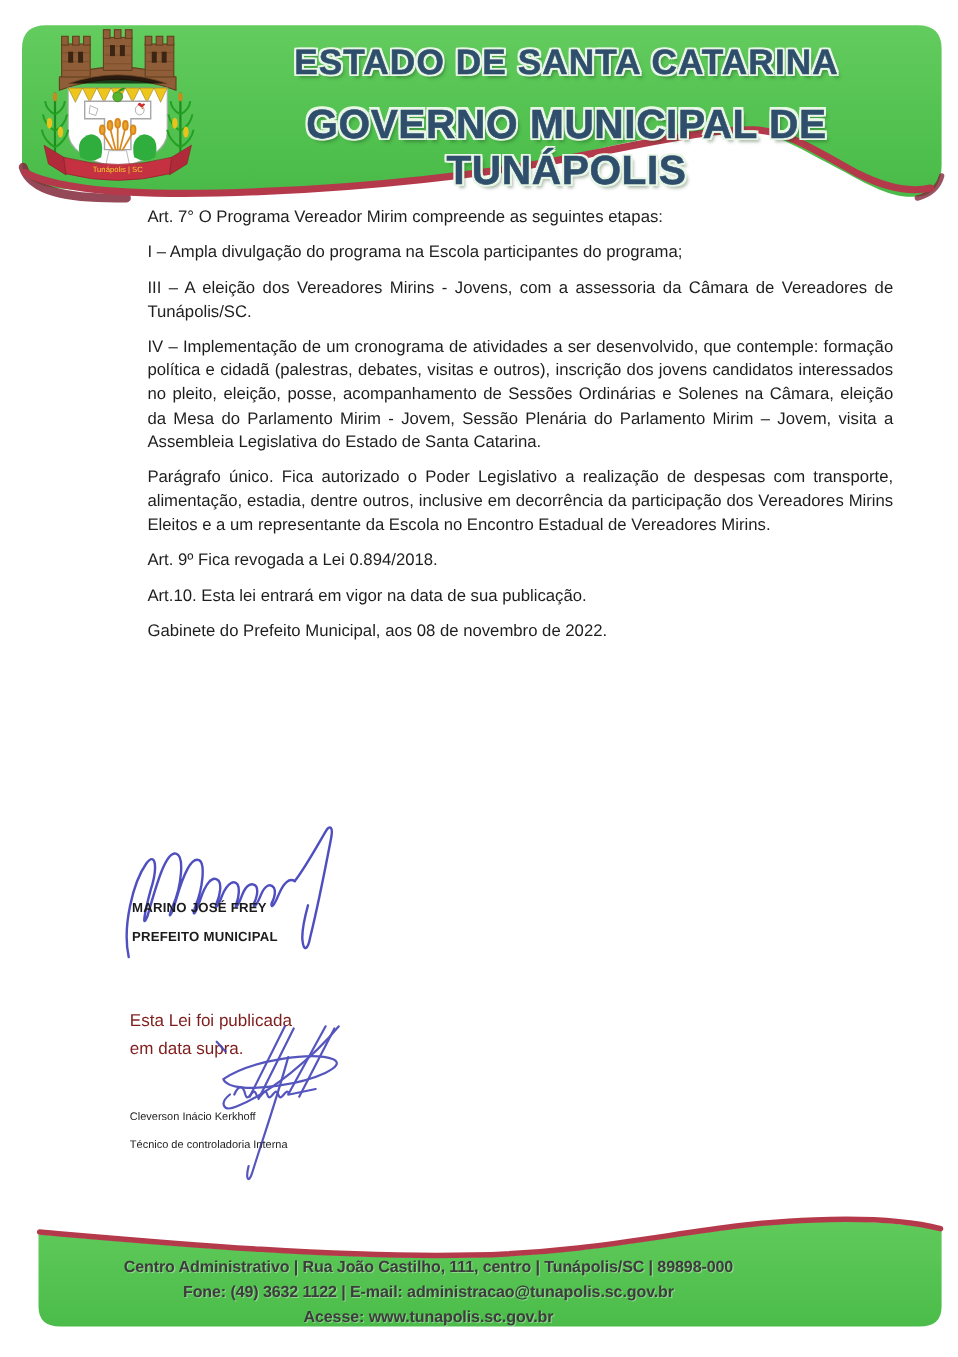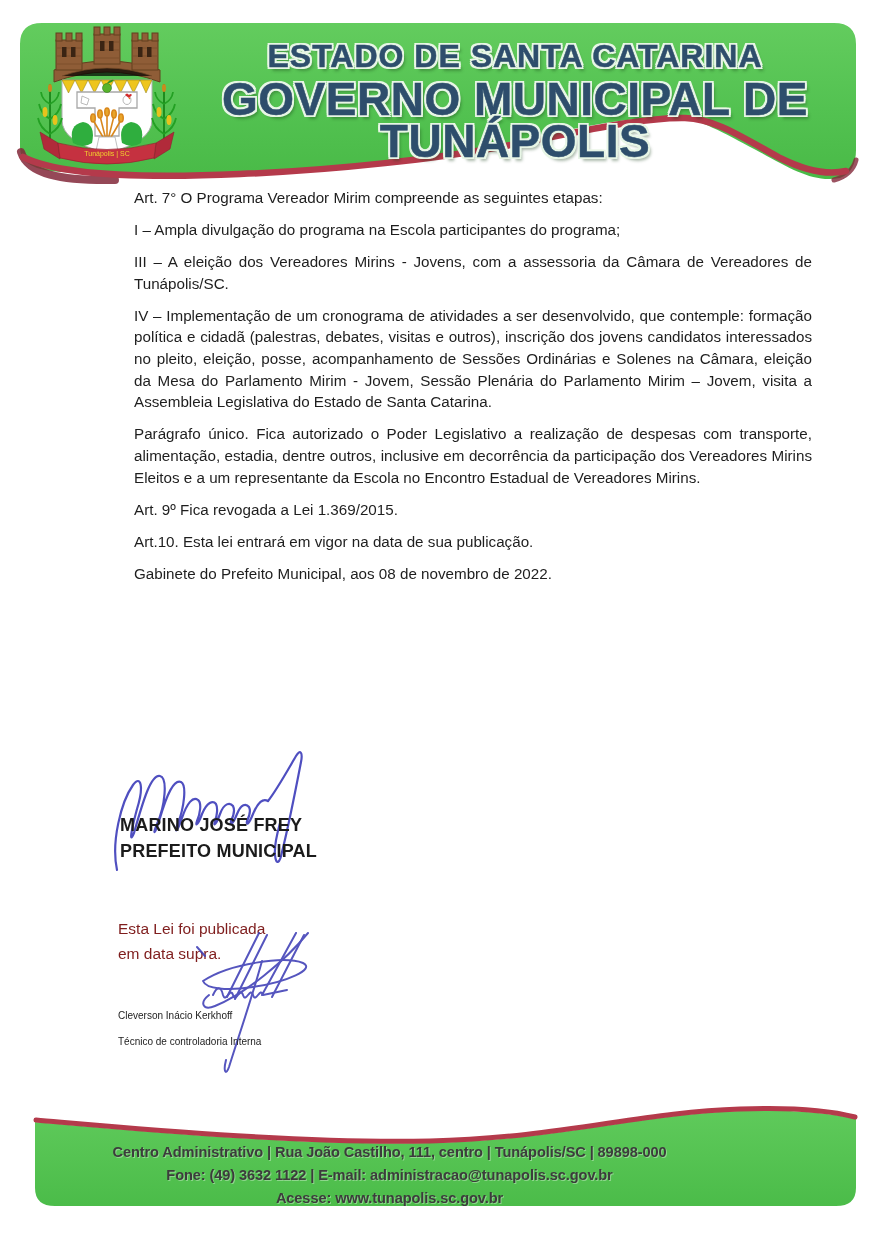--- a/index.html
+++ b/index.html
@@ -19,41 +19,41 @@
     text-align:center; color:#2e4e6c; font-weight:bold;
     -webkit-text-stroke:0.5px #2e4e6c;
   }
   .header-title .l1 {
     font-size:32px; line-height:40px; letter-spacing:1px;
     text-shadow:-2px -2px 0 #e8f6e6, 2px -2px 0 #e8f6e6, -2px 2px 0 #e8f6e6,
                  2px 2px 0 #e8f6e6, 0 2px 0 #e8f6e6, 2px 0 0 #e8f6e6,
                  0 -2px 0 #e8f6e6, -2px 0 0 #e8f6e6, 3px 4px 3px rgba(20,60,20,.35);
   }
   .header-title .l2 {
-    font-size:46px; line-height:42px; margin-top:2px; letter-spacing:0.5px;
+    font-size:37px; line-height:42px; margin-top:16px; letter-spacing:0.5px;
     text-shadow:-2px -2px 0 #e8f6e6, 2px -2px 0 #e8f6e6, -2px 2px 0 #e8f6e6,
                  2px 2px 0 #e8f6e6, 0 2px 0 #e8f6e6, 2px 0 0 #e8f6e6,
                  0 -2px 0 #e8f6e6, -2px 0 0 #e8f6e6, 3px 4px 3px rgba(20,60,20,.35);
   }
   .crest-svg { position:absolute; left:36px; top:24px; }
 
   
   .doc-body {
     position:absolute; left:134px; top:187px; width:678px;
     font-size:15.2px; line-height:21.6px; color:#1e1e1e;
     text-align:justify;
   }
   .doc-body p { margin:0 0 10.5px 0; }
   .doc-body p.gap-before { margin-top:9px; }
 
   
   .sig-ink { position:absolute; pointer-events:none; }
   .mayor-block {
     position:absolute; left:120px; top:813px;
-    font-size:18px; font-weight:bold; line-height:25.5px; color:#1b1b1b;
+    font-size:12px; font-weight:bold; line-height:25.5px; color:#1b1b1b;
     letter-spacing:0.2px;
   }
   .pub-note {
     position:absolute; left:118px; top:917px;
     font-size:15.5px; line-height:24.5px; color:#7f1d1d;
   }
   .controller-block {
     position:absolute; left:118px; top:1003px;
     font-size:10px; line-height:26px; color:#222222;
   }
@@ -194,21 +194,21 @@
     <div class="l1">ESTADO DE SANTA CATARINA</div>
     <div class="l2">GOVERNO MUNICIPAL DE TUNÁPOLIS</div>
   </div>
 
   <div class="doc-body">
     <p>Art. 7° O Programa Vereador Mirim compreende as seguintes etapas:</p>
     <p>I – Ampla divulgação do programa na Escola participantes do programa;</p>
     <p>III – A eleição dos Vereadores Mirins - Jovens, com a assessoria da Câmara de Vereadores de Tunápolis/SC.</p>
     <p>IV – Implementação de um cronograma de atividades a ser desenvolvido, que contemple: formação política e cidadã (palestras, debates, visitas e outros), inscrição dos jovens candidatos interessados no pleito, eleição, posse, acompanhamento de Sessões Ordinárias e Solenes na Câmara, eleição da Mesa do Parlamento Mirim - Jovem, Sessão Plenária do Parlamento Mirim – Jovem, visita a Assembleia Legislativa do Estado de Santa Catarina.</p>
     <p>Parágrafo único. Fica autorizado o Poder Legislativo a realização de despesas com transporte, alimentação, estadia, dentre outros, inclusive em decorrência da participação dos Vereadores Mirins Eleitos e a um representante da Escola no Encontro Estadual de Vereadores Mirins.</p>
-    <p>Art. 9º Fica revogada a Lei 1.369/2015.</p>
+    <p>Art. 9º Fica revogada a Lei 0.894/2018.</p>
     <p>Art.10. Esta lei entrará em vigor na data de sua publicação.</p>
     <p class="gap-before">Gabinete do Prefeito Municipal, aos 08 de novembro de 2022.</p>
   </div>
 
   <svg class="sig-ink" style="left:103px; top:746px;" width="218" height="134" viewBox="0 0 218 134">
     <g fill="none" stroke="#4040bb" stroke-width="2.2" stroke-linecap="round" stroke-linejoin="round" opacity="0.92">
       <path d="M 14 124 C 8 96 18 56 30 39 C 38 28 41 41 34 63 C 28 85 26 99 31 87
                C 40 55 48 28 57 30 C 65 32 62 60 54 78 C 49 90 52 89 57 72
                C 64 48 71 33 78 36 C 84 39 81 62 75 77 C 71 88 74 87 79 72
                C 84 57 90 50 95 54 C 99 57 97 68 94 75 C 92 81 95 79 99 68

